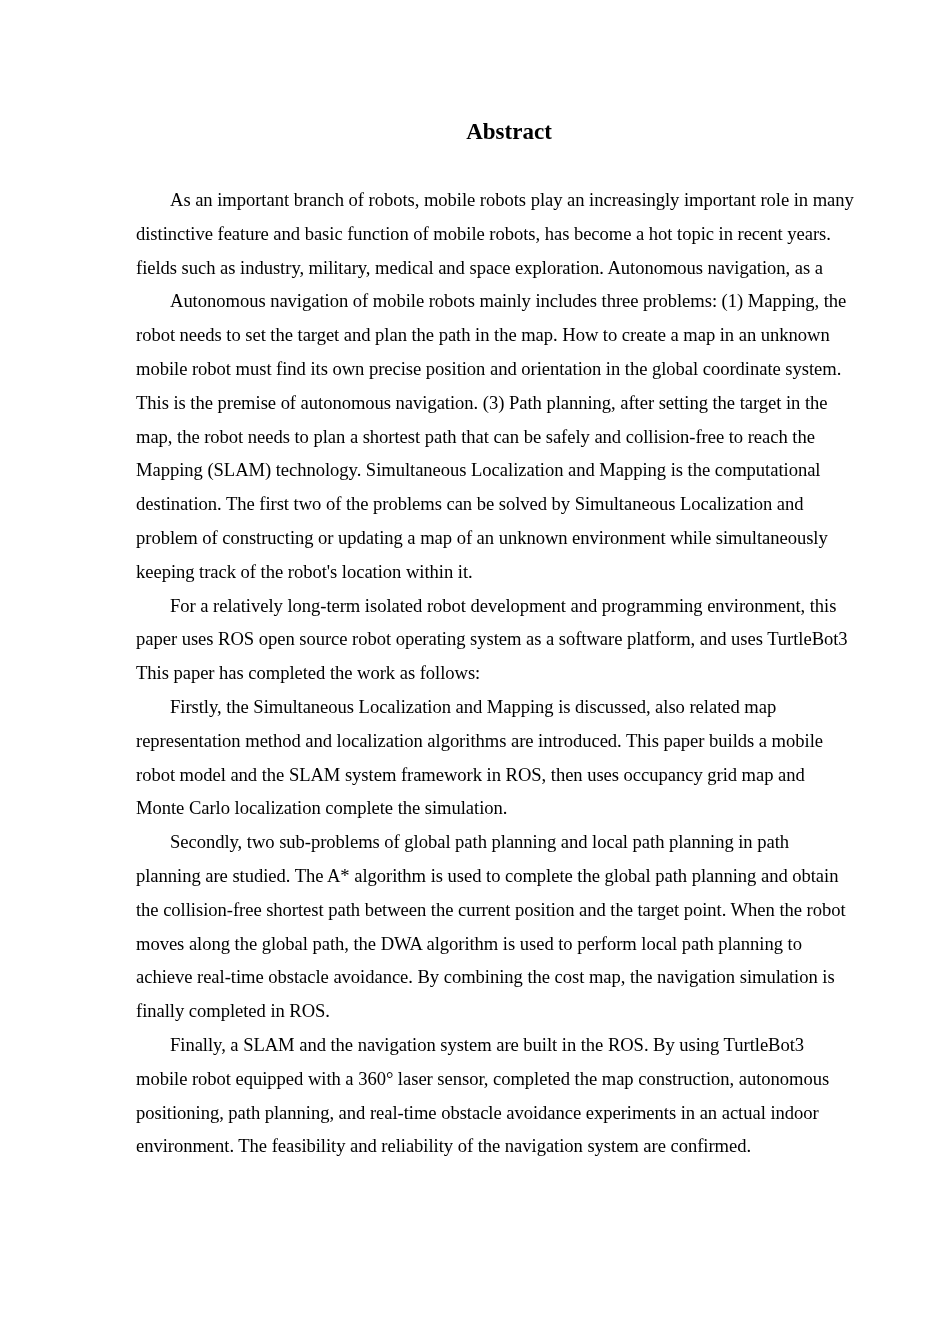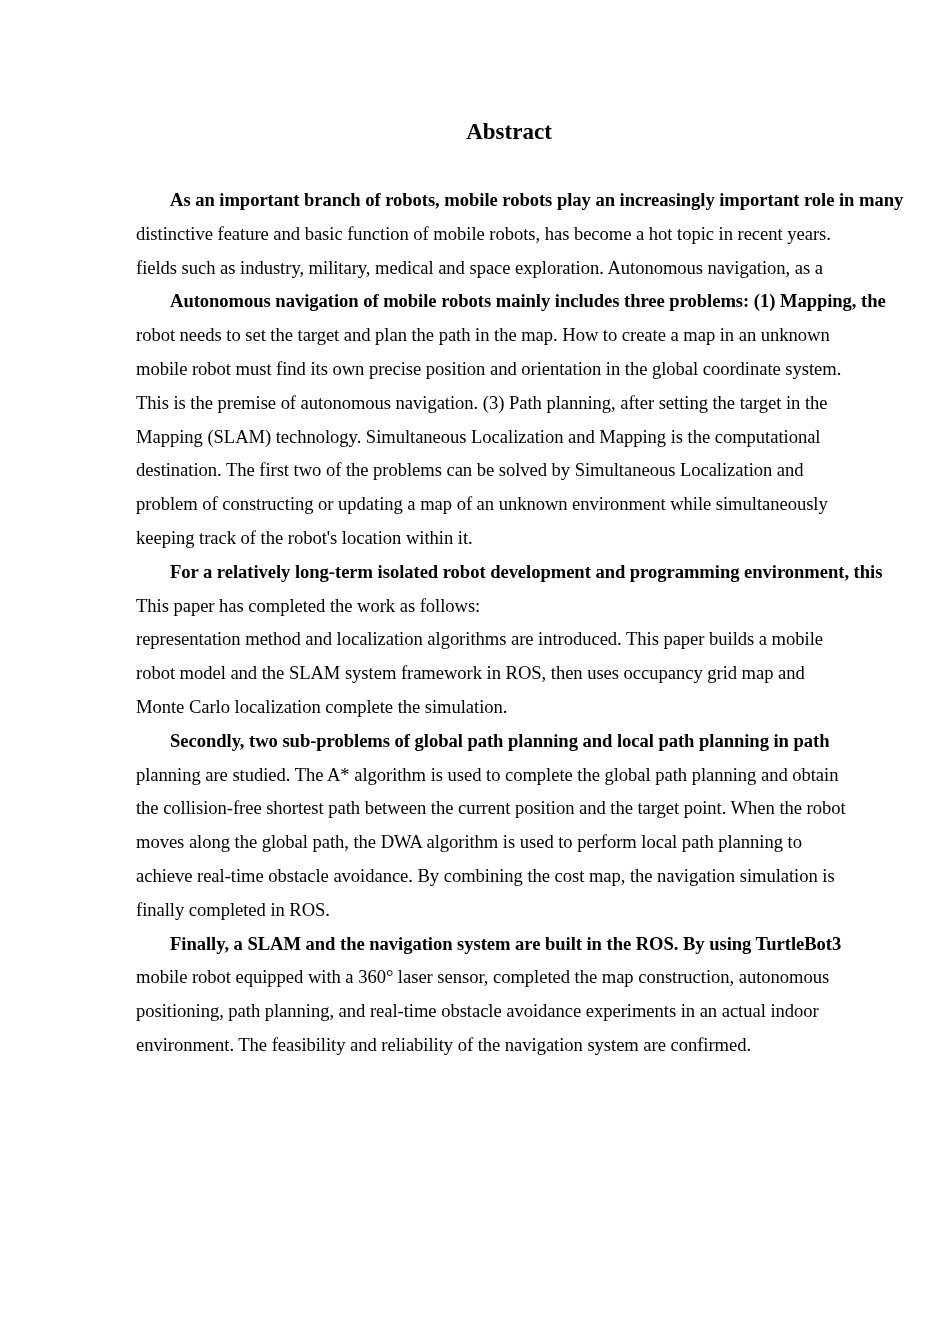--- a/index.html
+++ b/index.html
@@ -45,21 +45,20 @@
     .line {
       display: block;
       font-size: 18.6px;
       line-height: 33.8px;
       height: 33.8px;
       white-space: nowrap;
       letter-spacing: -0.05px;
     }
     .line.indent {
       padding-left: 34px;
-      font-weight: bold;
     }
   </style>
 </head>
 <body>
 
 <div class="page">
   <h1 class="title">Abstract</h1>
 
   <div class="body">
 
@@ -67,32 +66,35 @@
       <span class="line indent">As an important branch of robots, mobile robots play an increasingly important role in many</span>
       <span class="line">distinctive feature and basic function of mobile robots, has become a hot topic in recent years.</span>
       <span class="line">fields such as industry, military, medical and space exploration. Autonomous navigation, as a</span>
     </div>
 
     <div>
       <span class="line indent">Autonomous navigation of mobile robots mainly includes three problems: (1) Mapping, the</span>
       <span class="line">robot needs to set the target and plan the path in the map. How to create a map in an unknown</span>
       <span class="line">mobile robot must find its own precise position and orientation in the global coordinate system.</span>
       <span class="line">This is the premise of autonomous navigation. (3) Path planning, after setting the target in the</span>
+      <span class="line">map, the robot needs to plan a shortest path that can be safely and collision-free to reach the</span>
       <span class="line">Mapping (SLAM) technology. Simultaneous Localization and Mapping is the computational</span>
       <span class="line">destination. The first two of the problems can be solved by Simultaneous Localization and</span>
       <span class="line">problem of constructing or updating a map of an unknown environment while simultaneously</span>
       <span class="line">keeping track of the robot's location within it.</span>
     </div>
 
     <div>
       <span class="line indent">For a relatively long-term isolated robot development and programming environment, this</span>
+      <span class="line">paper uses ROS open source robot operating system as a software platform, and uses TurtleBot3</span>
       <span class="line">This paper has completed the work as follows:</span>
     </div>
 
     <div>
+      <span class="line indent">Firstly, the Simultaneous Localization and Mapping is discussed, also related map</span>
       <span class="line">representation method and localization algorithms are introduced. This paper builds a mobile</span>
       <span class="line">robot model and the SLAM system framework in ROS, then uses occupancy grid map and</span>
       <span class="line">Monte Carlo localization complete the simulation.</span>
     </div>
 
     <div>
       <span class="line indent">Secondly, two sub-problems of global path planning and local path planning in path</span>
       <span class="line">planning are studied. The A* algorithm is used to complete the global path planning and obtain</span>
       <span class="line">the collision-free shortest path between the current position and the target point. When the robot</span>
       <span class="line">moves along the global path, the DWA algorithm is used to perform local path planning to</span>

